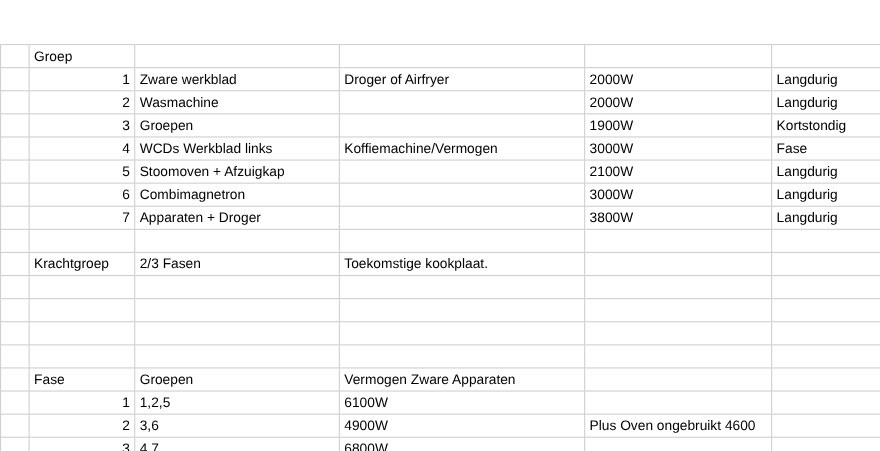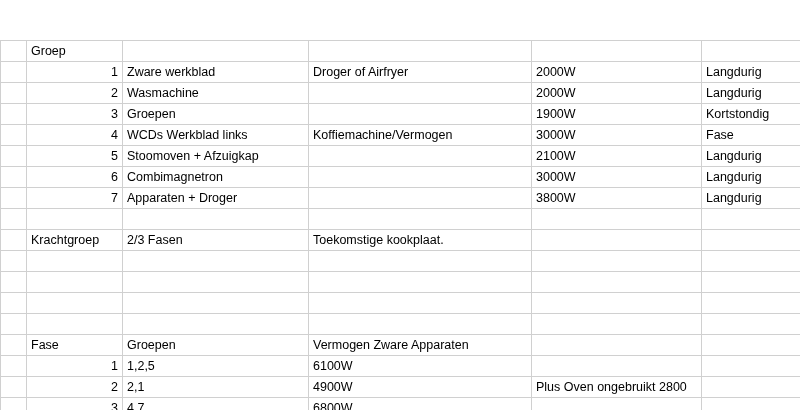--- a/index.html
+++ b/index.html
@@ -184,23 +184,23 @@
           <td></td>
           <td class="num">1</td>
           <td>1,2,5</td>
           <td>6100W</td>
           <td></td>
           <td></td>
         </tr>
         <tr>
           <td></td>
           <td class="num">2</td>
-          <td>2,1</td>
+          <td>3,6</td>
           <td>4900W</td>
-          <td>Plus Oven ongebruikt 2800</td>
+          <td>Plus Oven ongebruikt 4600</td>
           <td></td>
         </tr>
         <tr>
           <td></td>
           <td class="num">3</td>
           <td>4,7</td>
           <td>6800W</td>
           <td></td>
           <td></td>
         </tr>

